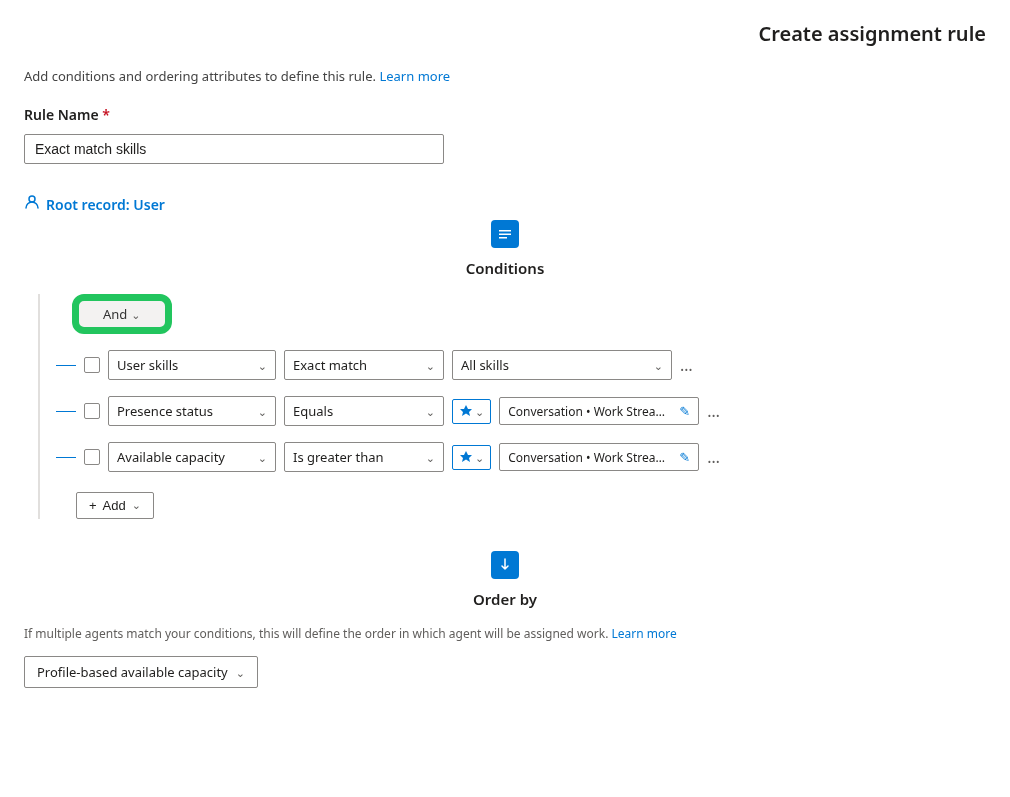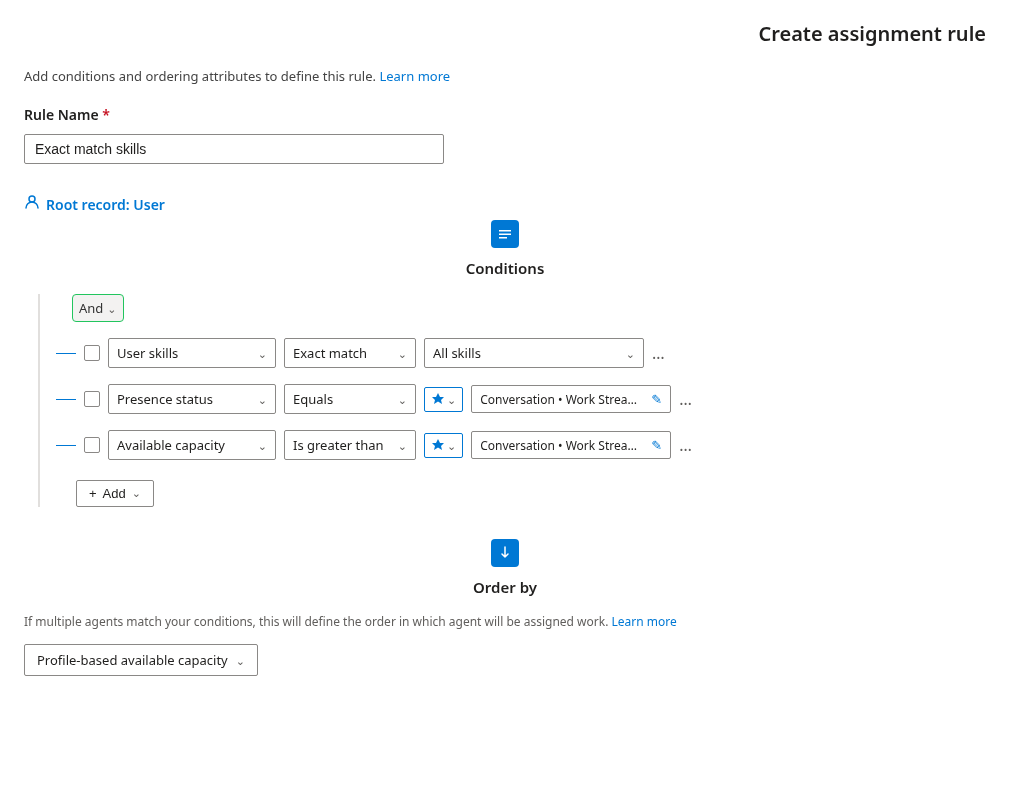--- a/index.html
+++ b/index.html
@@ -85,23 +85,23 @@
       border-left: 2px solid #e1dfdd;
       margin-left: 14px;
       padding-left: 0;
       margin-bottom: 20px;
     }
     .and-badge {
       display: inline-flex;
       align-items: center;
       gap: 4px;
       background: #f3f2f1;
-      border: 1px solid #22c55e;
-      border-radius: 4px;
-      padding: 4px 6px;
+      border: 7px solid #22c55e;
+      border-radius: 12px;
+      padding: 4px 24px;
       font-size: 13px;
       color: #333;
       margin-left: 16px;
       margin-bottom: 16px;
       cursor: pointer;
     }
     .condition-row {
       display: flex;
       align-items: center;
       gap: 8px;
@@ -134,21 +134,21 @@
       background: white;
       cursor: pointer;
       display: flex;
       align-items: center;
       justify-content: space-between;
       gap: 6px;
       white-space: nowrap;
       overflow: hidden;
     }
     .select-dropdown.field { width: 168px; }
-    .select-dropdown.operator { width: 132px; }
+    .select-dropdown.operator { width: 160px; }
     .select-dropdown.value-wide { width: 220px; justify-content: space-between; }
     .chevron-icon {
       color: #605e5c;
       font-size: 11px;
       flex-shrink: 0;
     }
     .dynamic-btn {
       display: flex;
       align-items: center;
       gap: 2px;

